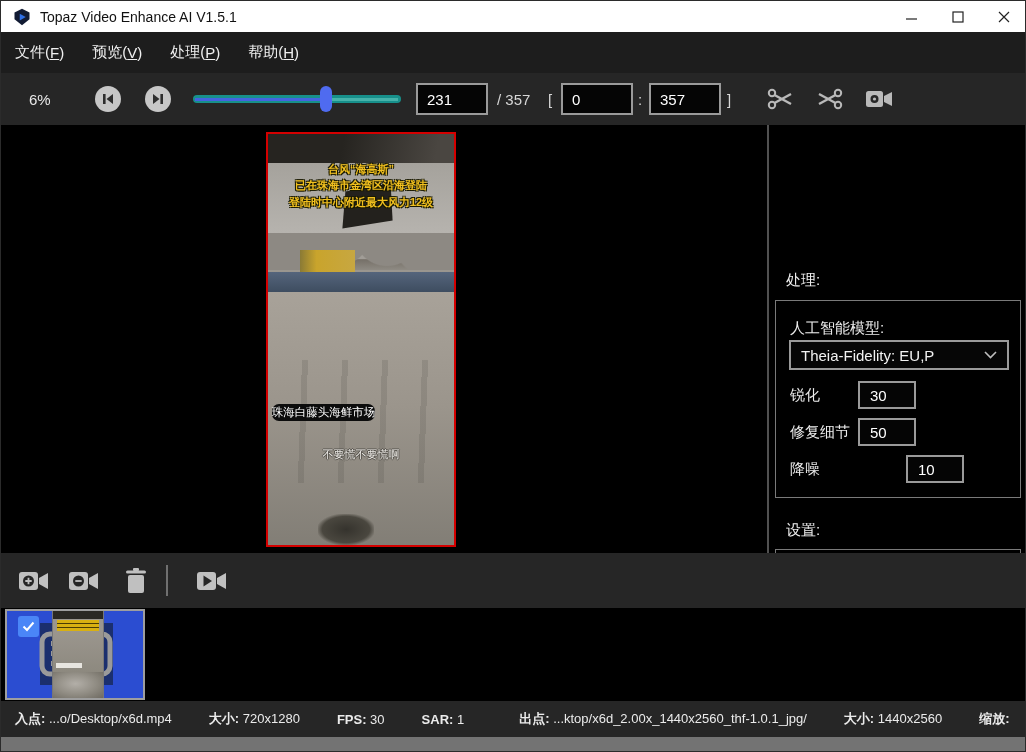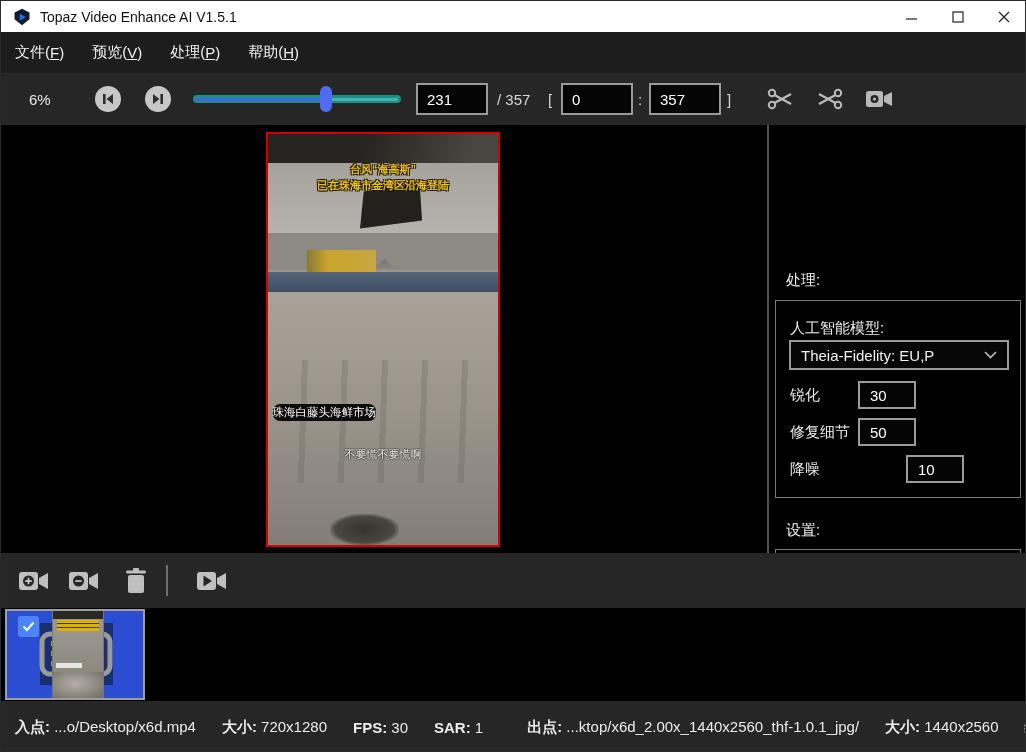--- a/index.html
+++ b/index.html
@@ -29,21 +29,21 @@
   .slider .handle { position:absolute; left:127px; top:13px; width:12px; height:26px; border-radius:6px; background:#4f6bf0; }
   .num-box { position:absolute; top:10px; height:32px; background:#050505; border:2px solid #9a9a9a; color:#fff; font-size:15px; display:flex; align-items:center; padding-left:9px; }
   .tb-text { position:absolute; top:0; height:52px; display:flex; align-items:center; color:#d7d7d7; font-size:15px; }
   .tb-icon { position:absolute; top:13px; width:30px; height:26px; display:flex; align-items:center; justify-content:center; }
 
   
   .main { position:absolute; left:0; top:124px; width:1026px; height:428px; background:#000; overflow:hidden; }
   .splitter { position:absolute; left:766px; top:0; width:2px; height:428px; background:#515151; }
 
   
-  .video { position:absolute; left:265px; top:7px; width:234px; height:415px; border:2px solid #d40000; background:#9a968f; overflow:hidden; }
+  .video { position:absolute; left:265px; top:7px; width:190px; height:415px; border:2px solid #d40000; background:#9a968f; overflow:hidden; }
   .v-layer { position:absolute; left:0; width:100%; }
   .v-top { top:0; height:7%; background:linear-gradient(100deg,#262420 40%,#4a4641 90%); }
   .v-sky { top:7%; height:17%; background:linear-gradient(#a5a29c,#b6b3ae); }
   .v-bridge { top:24%; height:9%; background:#a19d97;
       background-image:radial-gradient(circle at 12% 0%, #8d8983 26%, transparent 27%),
                        radial-gradient(circle at 38% 0%, #8d8983 26%, transparent 27%),
                        radial-gradient(circle at 64% 0%, #8d8983 26%, transparent 27%),
                        radial-gradient(circle at 90% 0%, #8d8983 26%, transparent 27%),
                        linear-gradient(transparent 70%,#767068 72%,#8e8a83 100%); }
   .v-container { position:absolute; left:17%; top:28.2%; width:30%; height:5.5%; background:linear-gradient(90deg,#8a7a35,#c9a42c 30%,#c7a741); }
@@ -81,21 +81,21 @@
   .thumb-film { position:absolute; left:32px; top:20px; width:74px; height:46px; }
   .mini { position:absolute; left:45px; top:0px; width:52px; height:87px; background:#9a968f; overflow:hidden; border-left:1px solid #777; border-right:1px solid #777; }
   .m-top { position:absolute; left:0; top:0; width:100%; height:9%; background:#2a2823; }
   .m-yellow { position:absolute; left:8%; top:10%; width:84%; height:13%; background:repeating-linear-gradient(#d8b012 0 3px,#4a3c05 3px 4px); }
   .m-mid { position:absolute; left:0; top:23%; width:100%; height:47%; background:linear-gradient(#9b968e,#8d897f); }
   .m-cap { position:absolute; left:6%; top:60%; width:52%; height:5%; background:#e7e5e0; }
   .m-bottom { position:absolute; left:0; top:70%; width:100%; height:30%;
       background:radial-gradient(ellipse at 45% 45%, #b3afa8 0%, #8f8b82 55%, #6e6a61 100%); }
 
   
-  .statusbar { position:absolute; left:0; top:700px; width:1026px; height:52px; background:#262626; display:flex; align-items:center; color:#ebebeb; font-size:15px; }
+  .statusbar { position:absolute; left:0; top:700px; width:1026px; height:36px; background:#262626; display:flex; align-items:center; color:#ebebeb; font-size:13px;gap:11px; }
   .status-item { white-space:nowrap; }
   .status-item b { font-weight:bold; }
   .s0 { margin-left:14px; } .s1 { margin-left:26px; } .s2 { margin-left:26px; } .s3 { margin-left:26px; }
   .s4 { margin-left:44px; } .s5 { margin-left:26px; } .s6 { margin-left:26px; }
 </style>
 </head>
 <body>
 
 <div class="app">
 
@@ -211,20 +211,21 @@
       <div class="v-layer v-sky"></div>
       <div class="v-layer v-bridge"></div>
       <div class="v-container"></div>
       <div class="v-layer v-blueband"></div>
       <div class="v-layer v-water"></div>
       <div class="v-layer v-streaks"></div>
       <div class="v-object"></div>
       <div class="v-title">
         <div>台风“海高斯”</div>
         <div>已在珠海市金湾区沿海登陆</div>
+        <div>登陆时中心附近最大风力12级</div>
       </div>
       <div class="v-caption">珠海白藤头海鲜市场</div>
       <div class="v-sub">不要慌不要慌啊</div>
       <div class="v-debris"></div>
     </div>
 
     <div class="splitter"></div>
 
     <div class="panel">
       <div class="panel-title" style="top:146px;">处理:</div>

